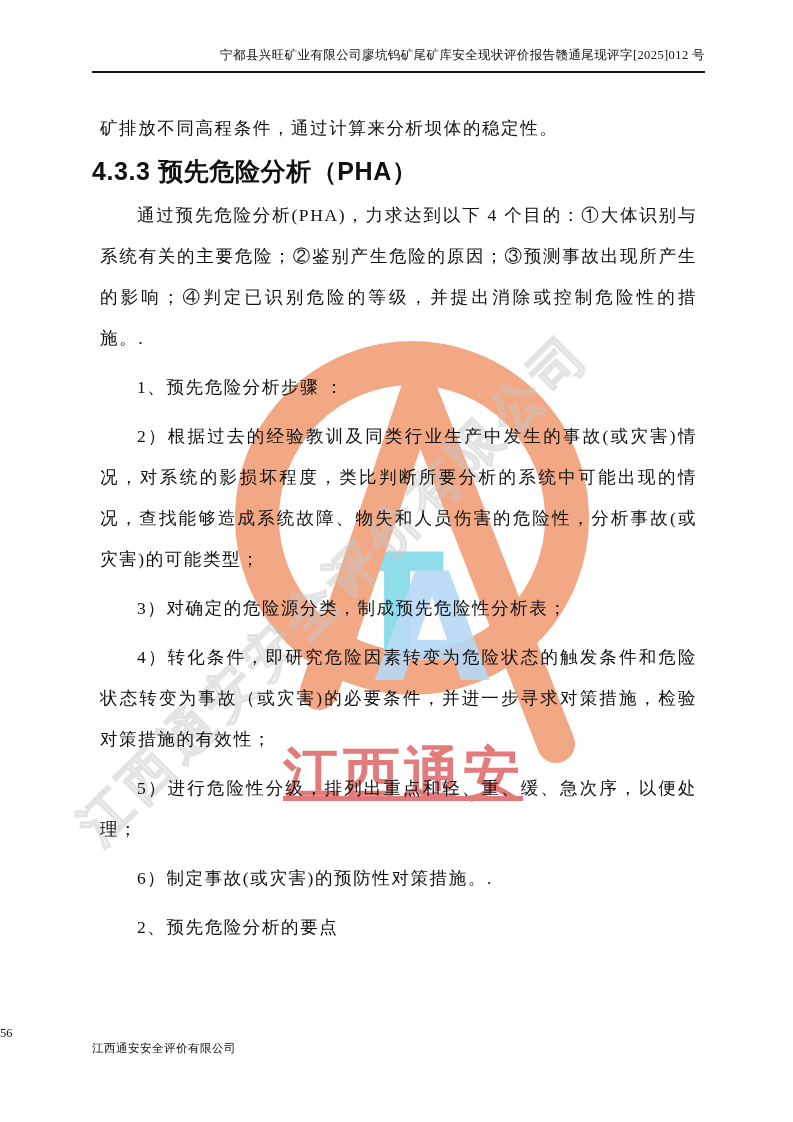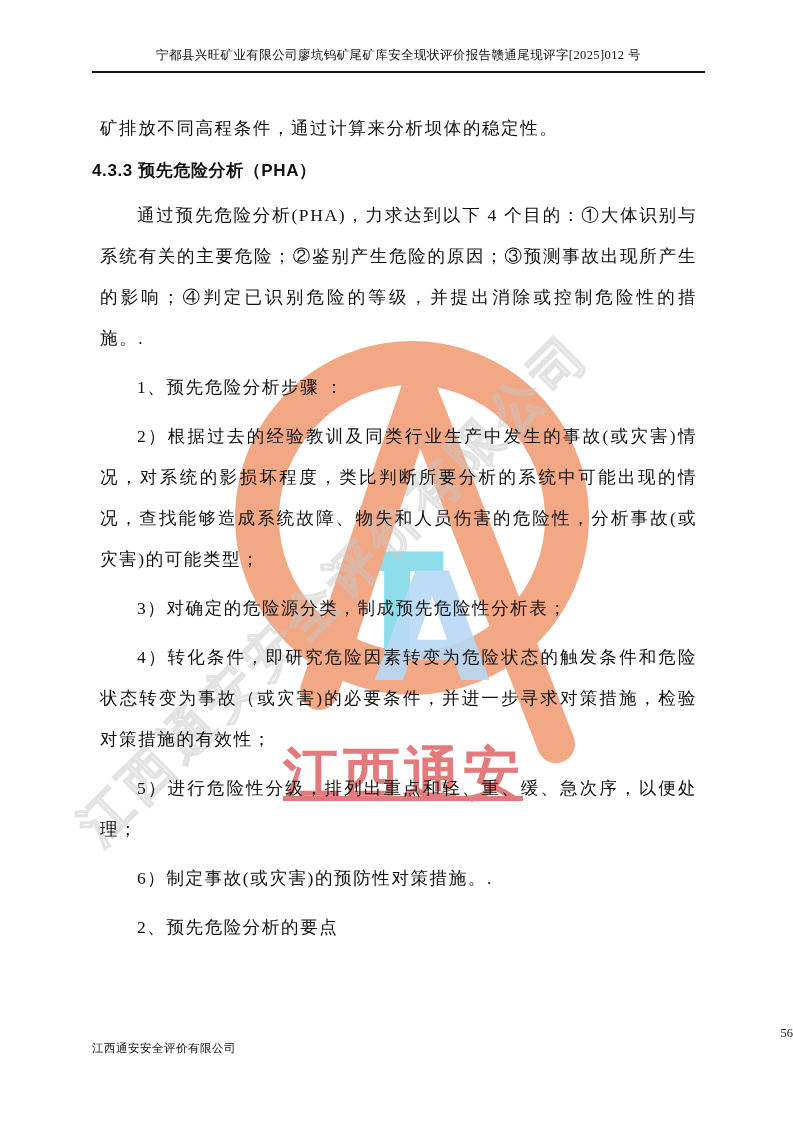--- a/index.html
+++ b/index.html
@@ -20,38 +20,38 @@
     position:absolute;left:88px;top:800px;white-space:nowrap;
     font-family:"Liberation Sans","DejaVu Sans",sans-serif;
     font-size:52px;font-weight:bold;letter-spacing:6px;
     color:transparent;opacity:.5;
     transform:rotate(-45deg);transform-origin:0 50%;
   }
   
   .layer{position:absolute;inset:0;z-index:1;}
   .header{
     position:absolute;left:92px;top:47px;width:613px;
-    display:flex;justify-content:center;align-items:flex-end;
+    display:flex;justify-content:flex-end;align-items:flex-end;
     border-bottom:2.5px solid #161616;padding-bottom:7px;
     font-size:12.5px;letter-spacing:.4px;
   }
   .header .left{max-width:440px;}
   .content{
     position:absolute;left:92px;top:100px;width:613px;
     font-size:17.5px;line-height:41px;letter-spacing:1.6px;
     text-align:justify;text-justify:inter-ideograph;
   }
   .content p{margin:8px;text-indent:37px;}
   .content p.no-indent{text-indent:0;}
   .content h2{
-    margin:7px 0 10px 0;font-size:17px;line-height:28px;font-weight:bold;
+    margin:7px 0 10px 0;font-size:25px;line-height:28px;font-weight:bold;
     letter-spacing:.6px;text-indent:0;
     font-family:"Liberation Sans","DejaVu Sans",sans-serif;
   }
-  .page-num{position:absolute;left:0;right:0;top:1026px;text-align:right;font-size:12.5px;}
+  .page-num{position:absolute;left:0;right:0;top:1026px;text-align:left;font-size:12.5px;}
   .footer-company{position:absolute;left:92px;top:1041px;font-size:11.5px;letter-spacing:.5px;}
 </style>
 </head>
 <body>
 
 <div class="page">
 
   <div class="wm-layer">
     <svg class="wm-logo" width="380" height="430" viewBox="0 0 380 430">
       <circle cx="188" cy="182" r="155" fill="none" stroke-width="44" stroke="#EF8F63"></circle>

